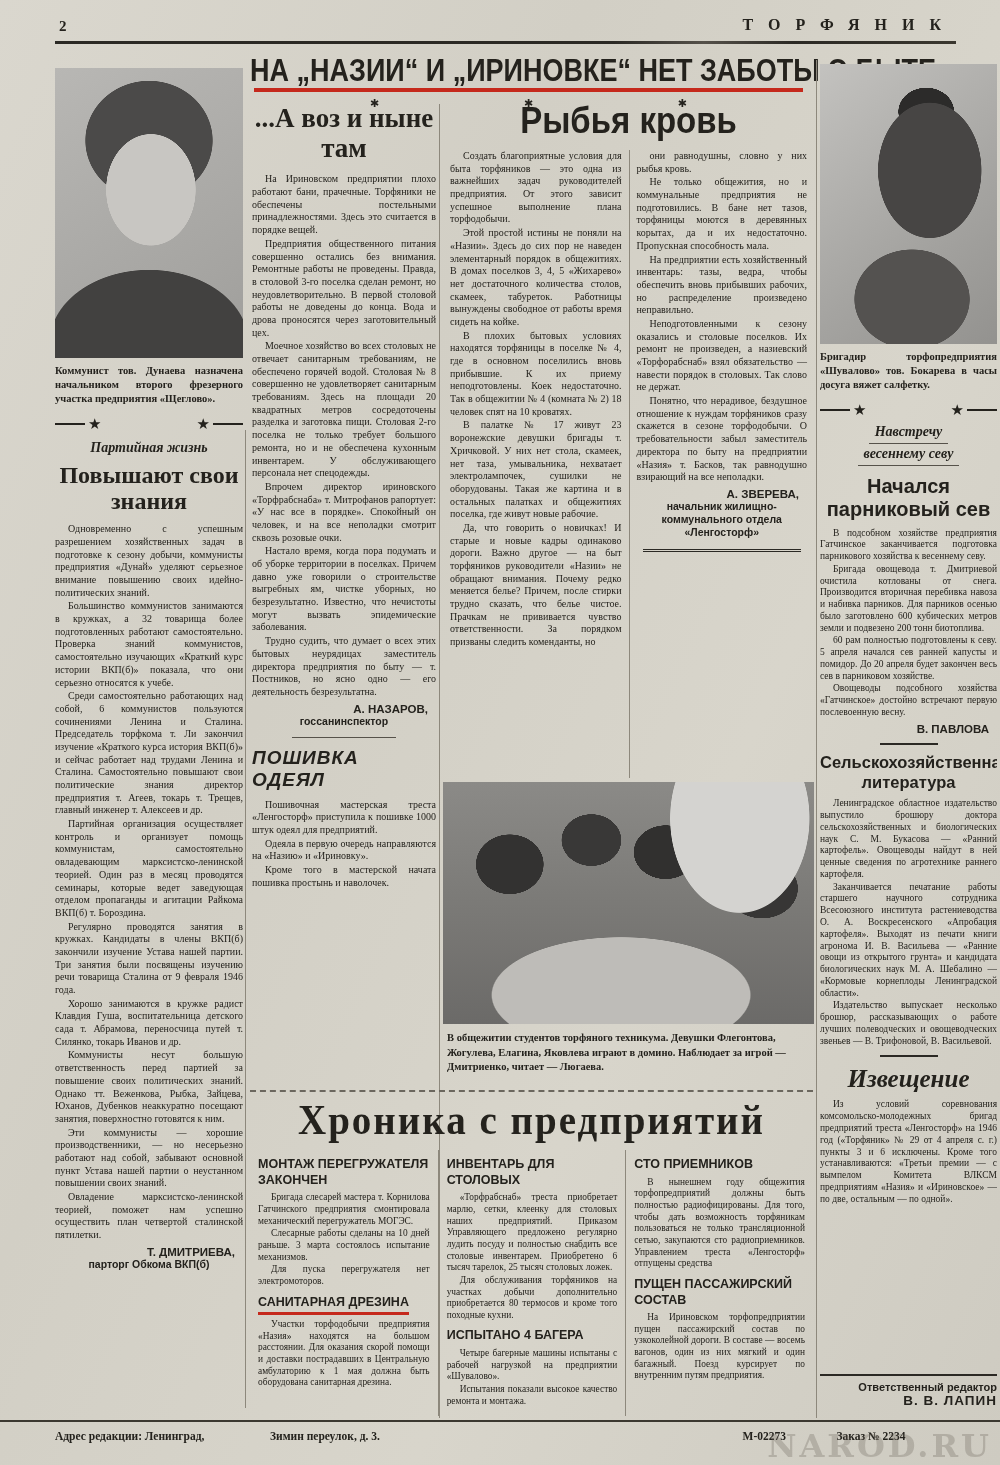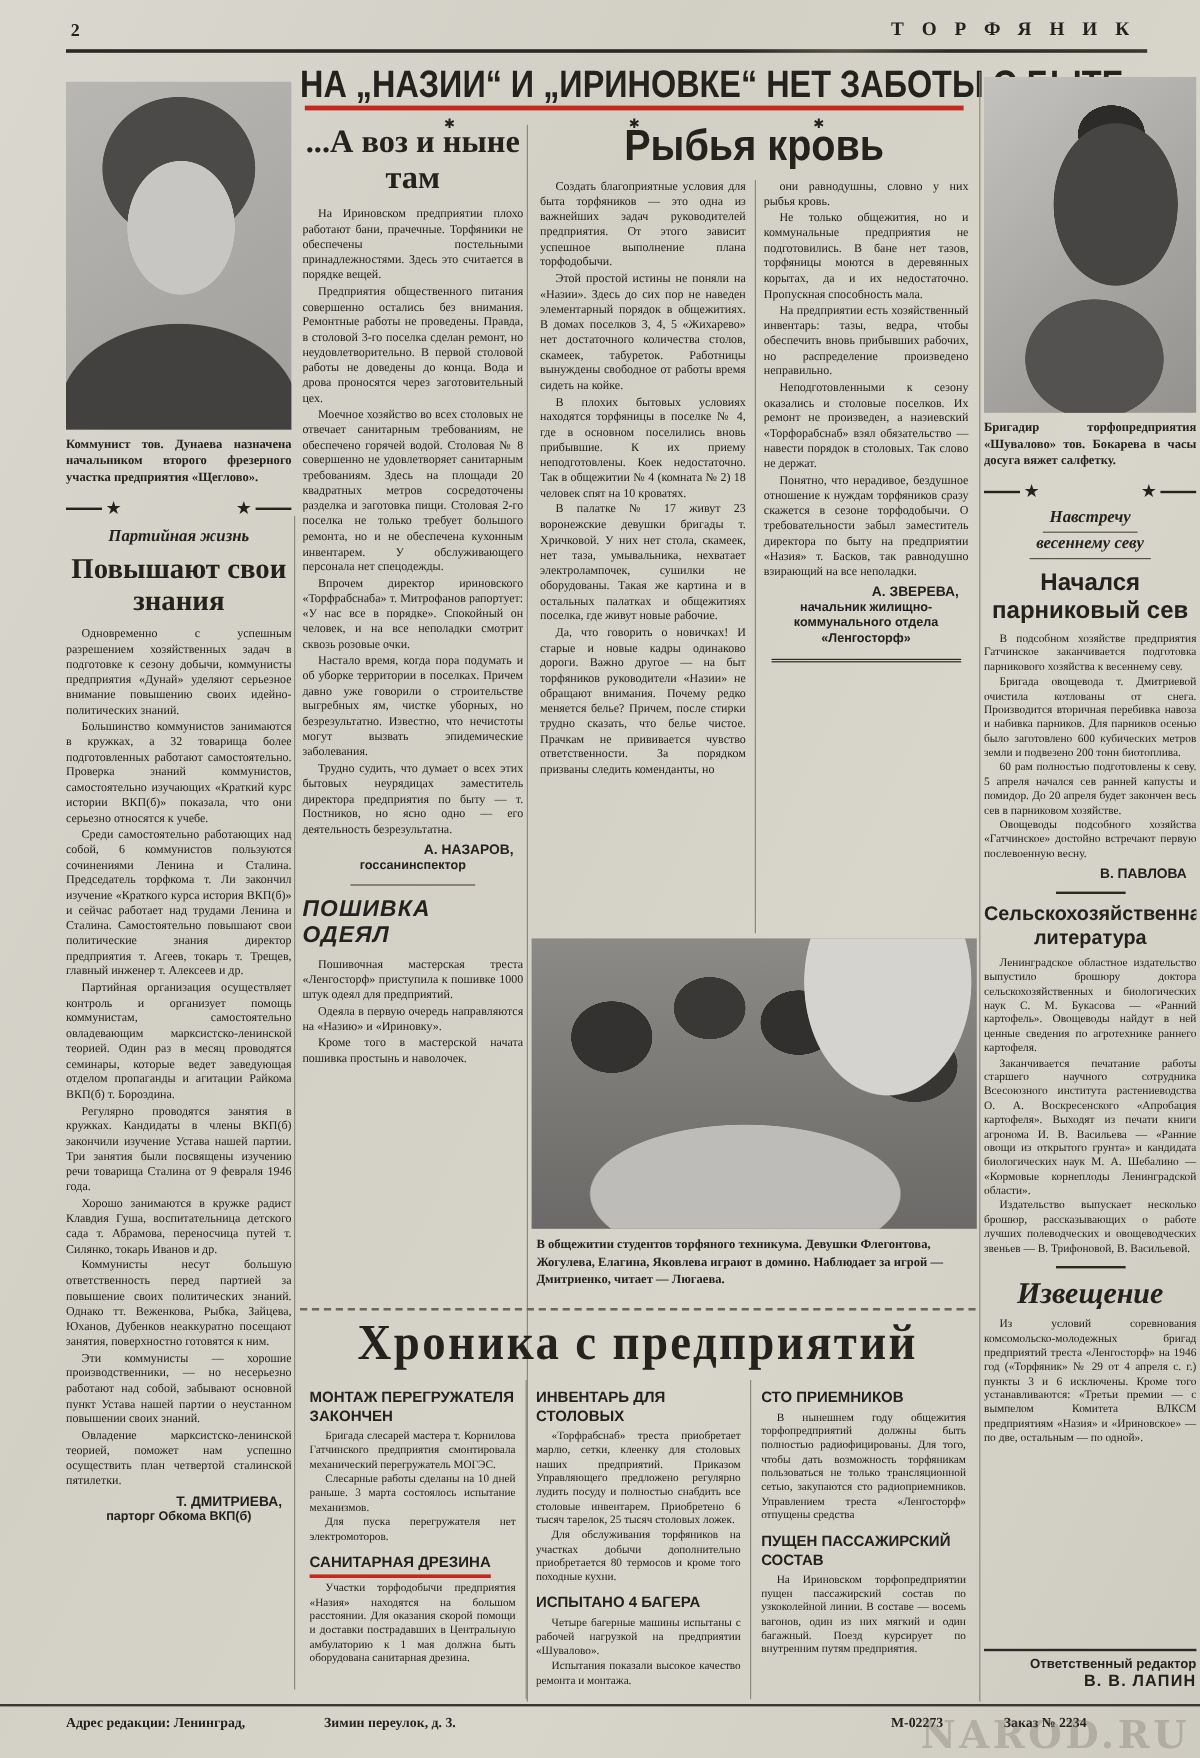--- a/index.html
+++ b/index.html
@@ -266,21 +266,21 @@
             <p class="para">Испытания показали высокое качество ремонта и монтажа.</p>
           </div>
       </div>
       <div class="chron-col">
         <h4 class="chron-head">СТО ПРИЕМНИКОВ</h4>
         <div class="body chron-body">
             <p class="para">В нынешнем году общежития торфопредприятий должны быть полностью радиофицированы. Для того, чтобы дать возможность торфяникам пользоваться не только трансляционной сетью, закупаются сто радиоприемников. Управлением треста «Ленгосторф» отпущены средства</p>
           </div>
         <h4 class="chron-head">ПУЩЕН ПАССАЖИРСКИЙ СОСТАВ</h4>
         <div class="body chron-body">
-            <p class="para">На Ириновском торфопредприятии пущен пассажирский состав по узкоколейной линии. В составе — восемь вагонов, один из них мягкий и один багажный. Поезд курсирует по внутренним путям предприятия.</p>
+            <p class="para">На Ириновском торфопредприятии пущен пассажирский состав по узкоколейной дороги. В составе — восемь вагонов, один из них мягкий и один багажный. Поезд курсирует по внутренним путям предприятия.</p>
           </div>
       </div>
     </div>
   </section>
 
   <div class="footer-rule"></div>
   <div class="footer">
     <span class="f1">Адрес редакции: Ленинград,</span>
     <span class="f2">Зимин переулок, д. 3.</span>
     <span class="f3">М-02273</span>

